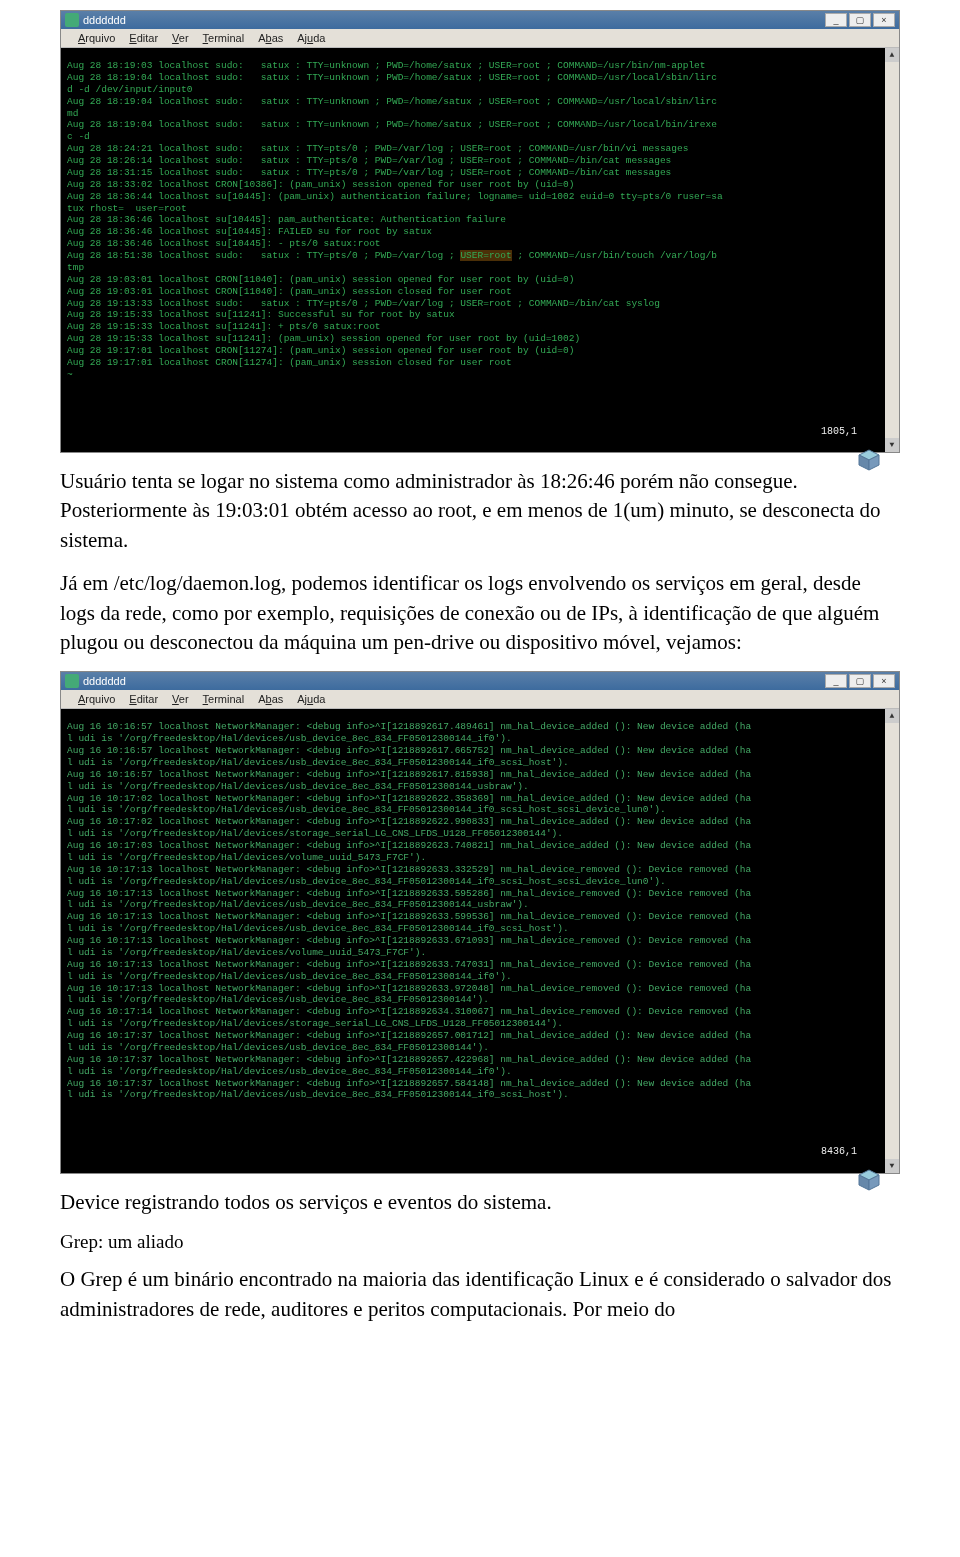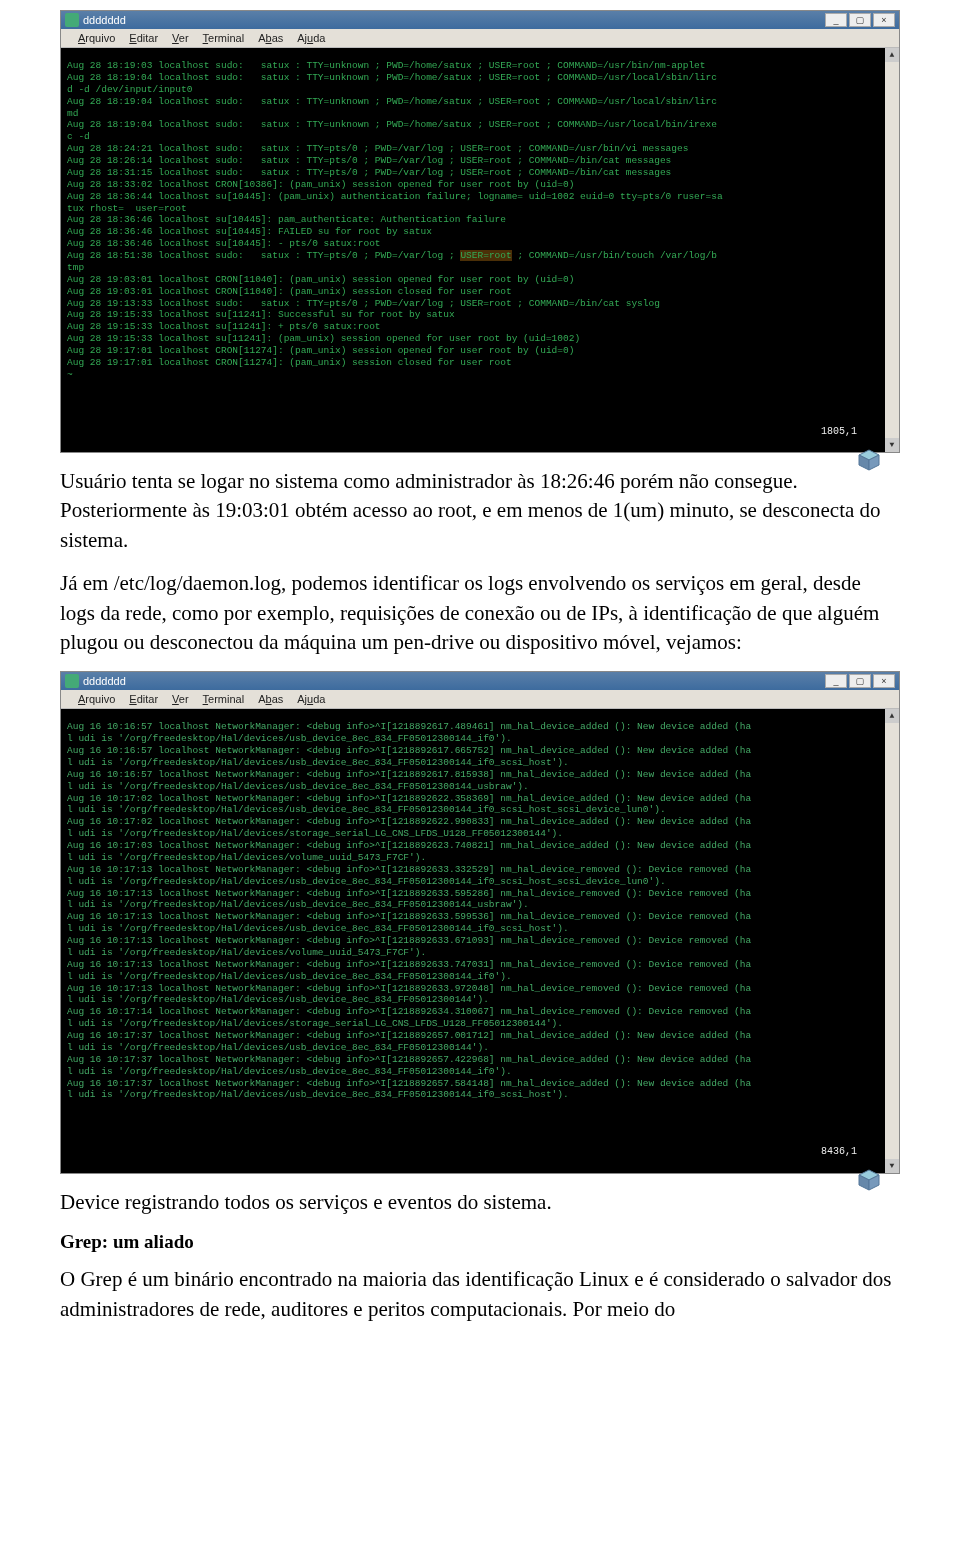--- a/index.html
+++ b/index.html
@@ -17,21 +17,21 @@
   .terminal-body.dim { color: #4a6; }
   .scrollbar { position: absolute; right: 0; top: 0; width: 14px; height: 100%; background: #ddd; }
   .scrollbar .track { position:absolute; top:14px; bottom:14px; left:0; right:0; background:#e4e0d8; }
   .scrollbar .arrow { position:absolute; left:0; width:14px; height:14px; background:#ccc; font-size:8px; text-align:center; line-height:14px; color:#333; }
   .status-pos { position: absolute; right: 42px; bottom: 14px; color: #eee; font-size: 10px; }
   .cube-icon { position:absolute; right:18px; bottom:4px; width:24px; height:24px; }
   .cube-icon svg { width:24px; height:24px; }
   .highlight-orange { background: rgba(215,135,20,0.35); }
   .para { font-size: 21px; line-height: 1.4; margin-bottom: 14px; margin-top: 12px; }
   .path-bold { font-weight: normal; text-align: center; }
-  .h2 { font-weight: bold; font-size: 19px; margin: 14px 0 12px 0; }
+  .h2 { font-weight: normal; font-size: 19px; margin: 14px 0 12px 0; }
   .terminal-line { display:block; }
 </style>
 </head>
 <body>
 
 <div class="terminal-window">
   <div class="titlebar">
     <div class="titlebar-left">
       <span class="app-icon"></span>
       <span>ddddddd</span>

